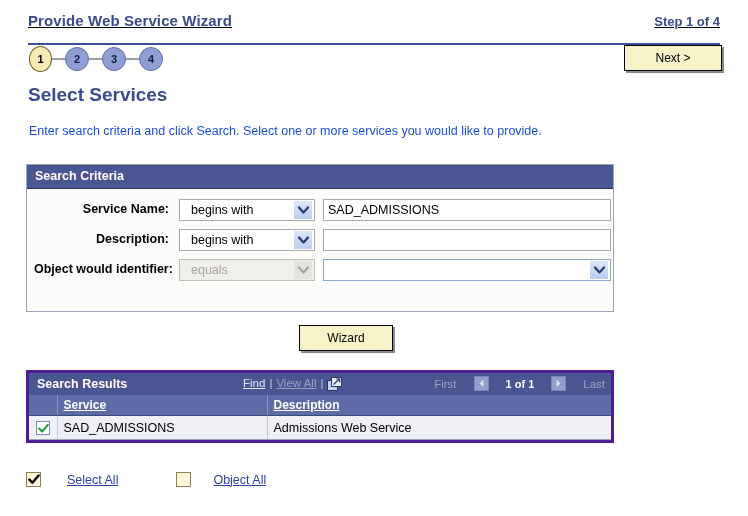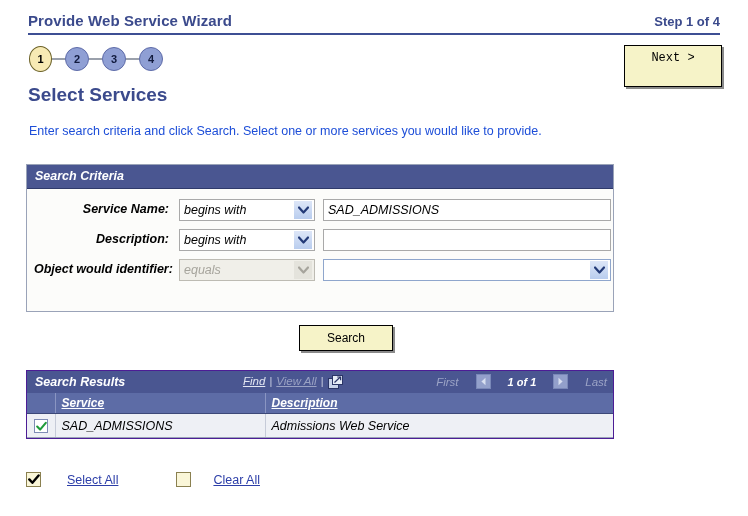--- a/index.html
+++ b/index.html
@@ -12,21 +12,22 @@
     color: #000000;
     overflow: hidden;
   }
   .page { position: relative; width: 748px; height: 516px; padding: 0; }
 
   
   .wizard-header {
     position: absolute; left: 28px; top: 12px; width: 692px;
     display: flex; justify-content: space-between; align-items: baseline;
     border-bottom: 2px solid #3d4f94;
-    padding-bottom: 4px;
+    padding-bottom: 14px;
+    text-decoration: underline;
   }
   .wizard-title {
     font-size: 15px; font-weight: bold; color: #3b4a8c;
     letter-spacing: 0.1px;
   }
   .wizard-step {
     font-size: 13px; font-weight: bold; color: #3b4a8c;
   }
 
   
@@ -52,42 +53,41 @@
     background: #f6f3c8;
     border: 1px solid #000000;
     box-shadow: 2px 2px 0 #8a8a8a;
     font-family: "Liberation Sans", sans-serif;
     font-size: 12px; color: #000000;
     padding: 4px 0; text-align: center;
     cursor: pointer;
   }
   .btn-next {
     position: absolute; right: 26px; top: 45px;
-    width: 98px; height: 42px; line-height: 17px; font-family: Liberation Mono, monospace;
+    width: 98px; height: 26px; line-height: 17px;
   }
   .btn-search {
     position: absolute; left: 299px; top: 325px;
     width: 94px; height: 26px; line-height: 17px;
   }
 
   
   .page-title {
     position: absolute; left: 28px; top: 84px;
     font-size: 19px; font-weight: bold; color: #3b4a8c;
   }
   .instructions {
     position: absolute; left: 29px; top: 124px;
     font-size: 12.5px; color: #1d4ed8;
   }
 
   
   .groupbox {
     position: absolute; border: 1px solid #9aa3b8;
     background: #fcfcfa;
-    font-style: italic;
   }
   .groupbox-header {
     background: #4a5691;
     color: #ffffff;
     font-size: 12.5px; font-weight: bold;
     padding: 4px 8px 5px 8px;
     border-bottom: 1px solid #2f3a6b;
     display: flex; align-items: center;
   }
   #search-criteria {
@@ -104,21 +104,21 @@
     color: #000000;
   }
   .crit-label.wrap { text-align: left; padding-left: 7px; padding-right: 4px; }
 
   
   .sel {
     width: 136px; height: 22px;
     border: 1px solid #a9a9a9;
     background: #ffffff;
     display: flex; align-items: center; justify-content: space-between;
-    font-size: 12.5px; padding-left: 4px;
+    font-size: 12.5px; padding-left: 11px;
   }
   .sel .arrow-box {
     width: 18px; height: 18px; margin-right: 2px;
     background: linear-gradient(#dde6f7, #b9cdee);
     display: flex; align-items: center; justify-content: center;
   }
   .sel .arrow-box svg { display: block; }
   .sel.disabled {
     background: #f0efe9; color: #a6a49c; border-color: #bdbbb3;
   }
@@ -133,21 +133,21 @@
   .txt-wide { width: 288px; margin-left: 8px; }
   .sel-wide {
     width: 288px; height: 22px; margin-left: 8px;
     border: 1px solid #8fa6cc; background: #ffffff;
     display: flex; align-items: center; justify-content: flex-end;
   }
 
   
   #search-results {
     left: 26px; top: 370px; width: 588px;
-    border: 1px solid #4c1d95; background: #ffffff;
+    border: 3px solid #4c1d95; background: #ffffff;
   }
   .results-header {
     background: #4a5691; color: #ffffff;
     display: flex; align-items: center;
     padding: 3px 6px 4px 8px;
     font-size: 12.5px; font-weight: bold;
     height: 22px;
   }
   .results-title { flex: 0 0 auto; }
   .grid-links {
@@ -310,21 +310,21 @@
             <svg width="11" height="8" viewBox="0 0 11 8">
                 <path d="M1 1.5 L5.5 6.5 L10 1.5" fill="none" stroke="#233a77" stroke-width="2.2" stroke-linecap="round" stroke-linejoin="round"></path>
               </svg>
           </span>
         </div>
       </div>
 
     </div>
   </div>
 
-  <div class="btn btn-search">Search</div>
+  <div class="btn btn-search">Wizard</div>
 
   <div class="groupbox" id="search-results">
     <div class="results-header">
       <span class="results-title">Search Results</span>
 
       <span class="grid-links">
         <a>Find</a>
         <span class="sep">|</span>
         <span class="dim">View All</span>
         <span class="sep">|</span>
@@ -387,16 +387,16 @@
     <span class="cbox-cream">
       <svg width="12" height="11" viewBox="0 0 12 11">
           <path d="M1.3 5.4 L4.4 8.8 L10.6 1.4" fill="none" stroke="#000000" stroke-width="2.4" stroke-linecap="round" stroke-linejoin="round"></path>
         </svg>
     </span>
     <span class="gap-a"></span>
     <span class="lnk">Select All</span>
     <span class="gap-b"></span>
     <span class="cbox-cream"></span>
     <span class="gap-c"></span>
-    <span class="lnk">Clear All</span>
+    <span class="lnk">Object All</span>
   </div>
 
 </div>
 
 </body></html>

